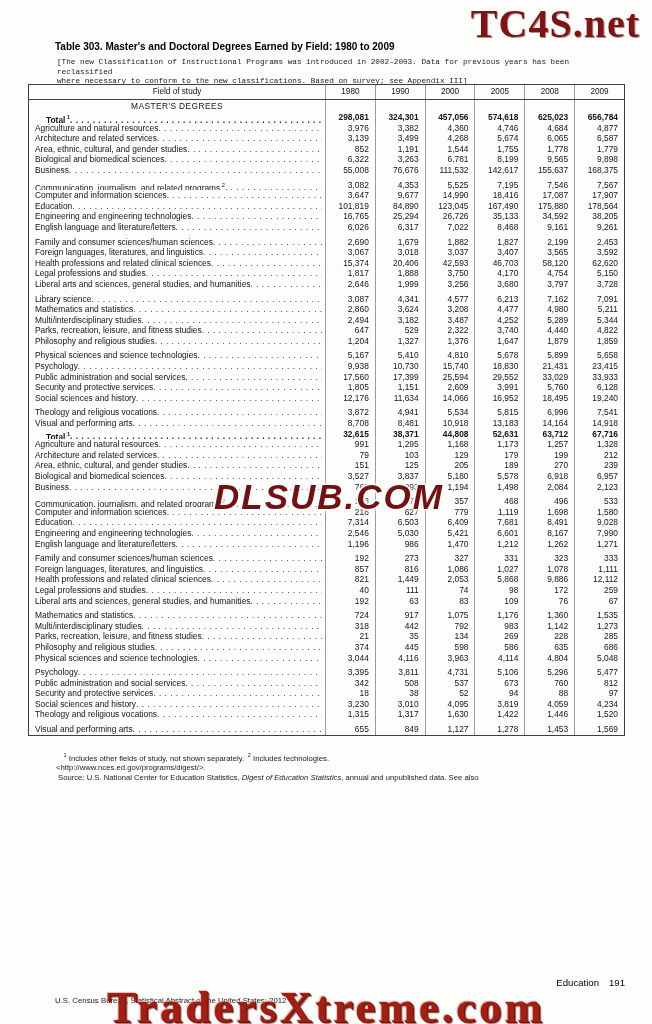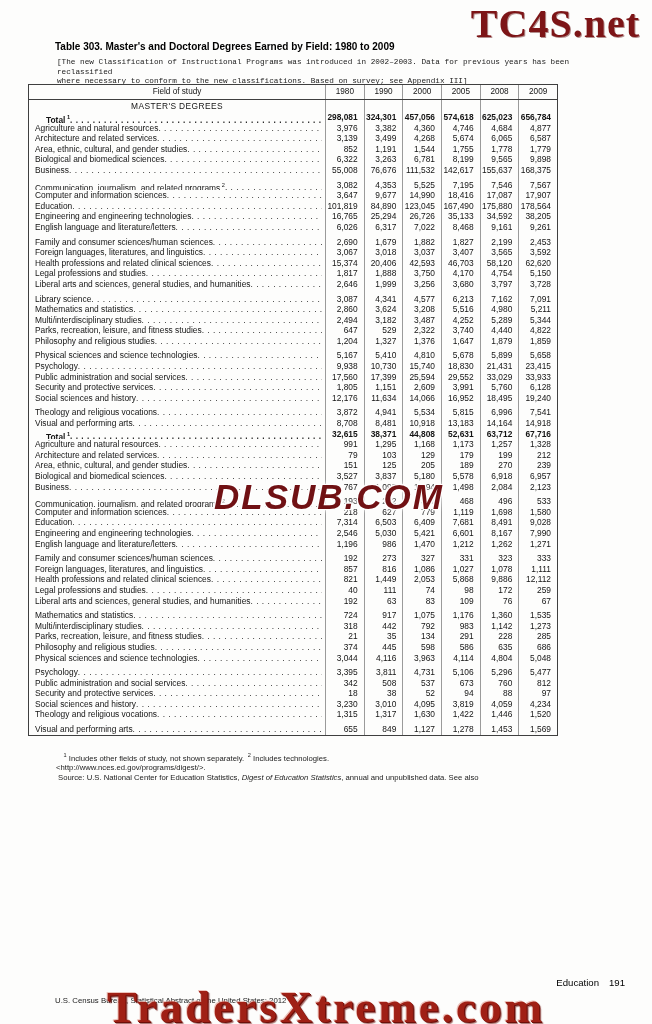--- a/index.html
+++ b/index.html
@@ -41,21 +41,21 @@
     position:absolute; top:41px; left:55px; width:575px;
     font-size:10px; font-weight:bold; color:#000;
   }
   .note {
     position:absolute; top:58px; left:57px; width:552px;
     font-size:7.7px; line-height:9.6px; color:#1b1b1b;font-family:Liberation Mono, monospace;
   }
 
   
   .degree-table {
-    position:absolute; top:84px; left:28px; width:530px;
+    position:absolute; top:84px; left:28px; width:597px;
     border:1px solid #3f3f3f; background:transparent;
   }
   .trow { display:grid; grid-template-columns:296px repeat(6,1fr); }
   .trow.head { height:15px; border-bottom:1px solid #3f3f3f; }
   .trow.sec  { height:12px; }
   .trow.gap  { height:4px; }
   .trow.data { height:10.6px; }
   .trow.bold { font-weight:bold; }
 
   .cell { font-size:8.4px; line-height:10.5px; overflow:hidden; }
@@ -357,21 +357,21 @@
         <div class="cell num">7,091</div>
       </div>
       <div class="trow data">
         <div class="cell field">
           <span class="lbl">Mathematics and statistics</span>
           <span class="dots"></span>
         </div>
         <div class="cell num">2,860</div>
         <div class="cell num">3,624</div>
         <div class="cell num">3,208</div>
-        <div class="cell num">5,516</div>
+        <div class="cell num">4,477</div>
         <div class="cell num">4,980</div>
         <div class="cell num">5,211</div>
       </div>
       <div class="trow data">
         <div class="cell field">
           <span class="lbl">Multi/interdisciplinary studies</span>
           <span class="dots"></span>
         </div>
         <div class="cell num">2,494</div>
         <div class="cell num">3,182</div>
@@ -750,21 +750,21 @@
         <div class="cell num">1,273</div>
       </div>
       <div class="trow data">
         <div class="cell field">
           <span class="lbl">Parks, recreation, leisure, and fitness studies</span>
           <span class="dots"></span>
         </div>
         <div class="cell num">21</div>
         <div class="cell num">35</div>
         <div class="cell num">134</div>
-        <div class="cell num">291</div>
+        <div class="cell num">269</div>
         <div class="cell num">228</div>
         <div class="cell num">285</div>
       </div>
       <div class="trow data">
         <div class="cell field">
           <span class="lbl">Philosophy and religious studies</span>
           <span class="dots"></span>
         </div>
         <div class="cell num">374</div>
         <div class="cell num">445</div>

